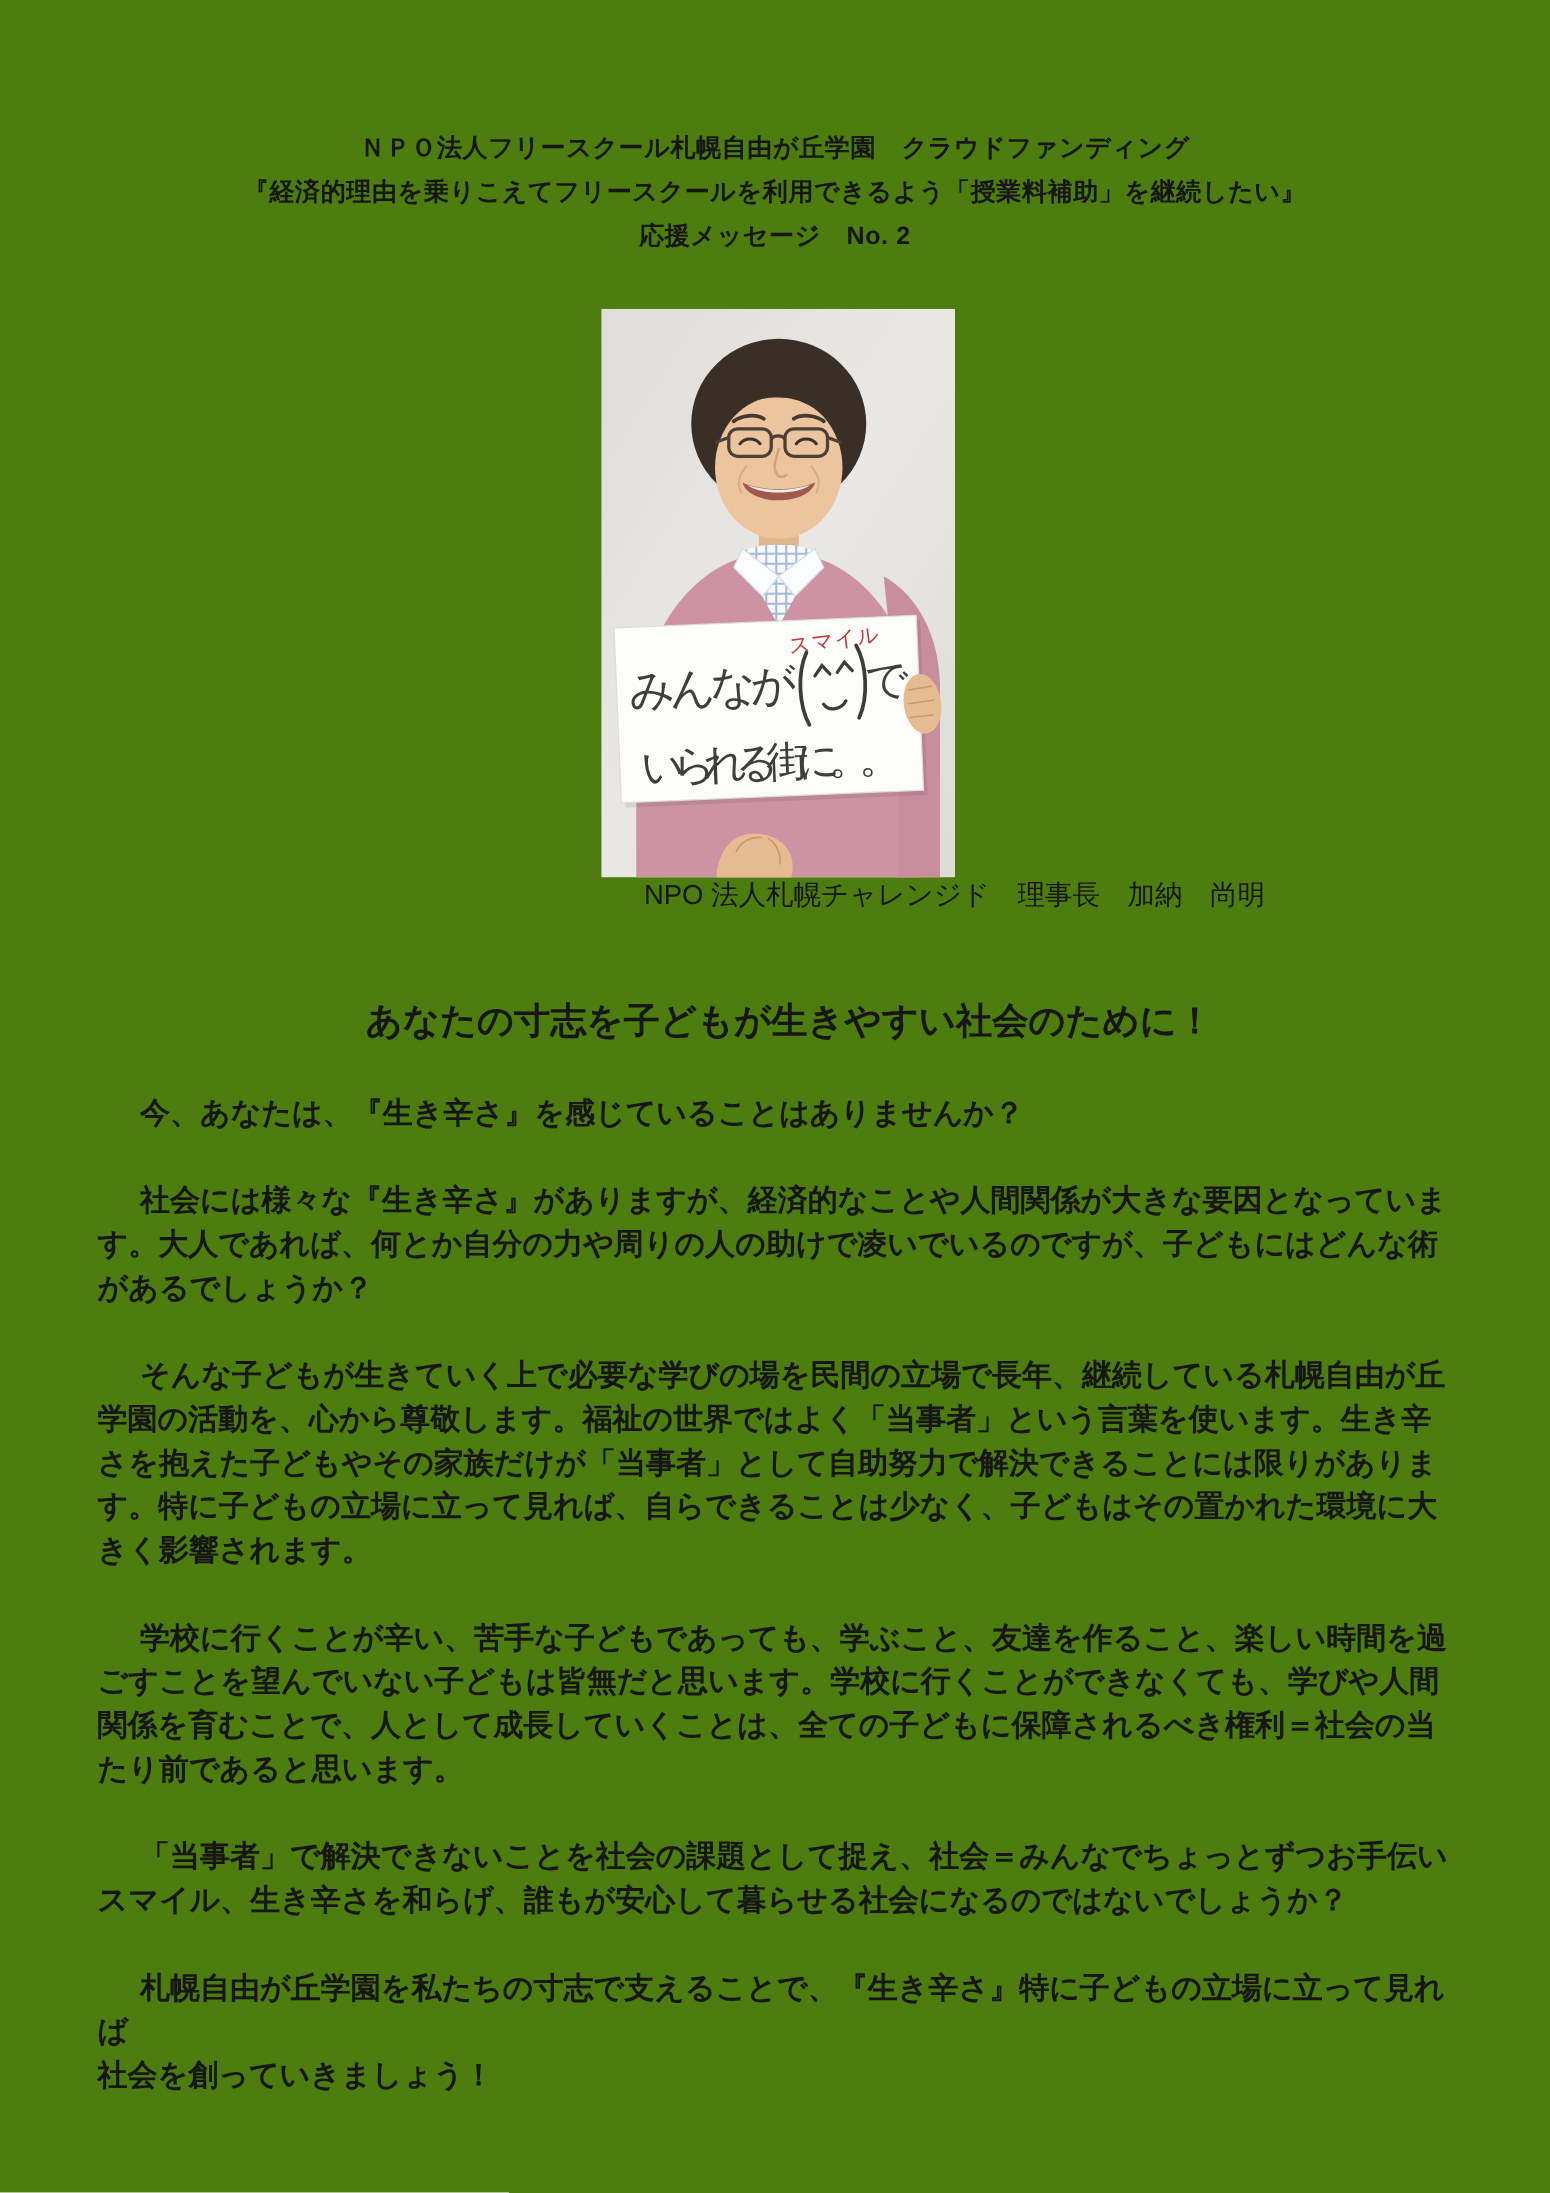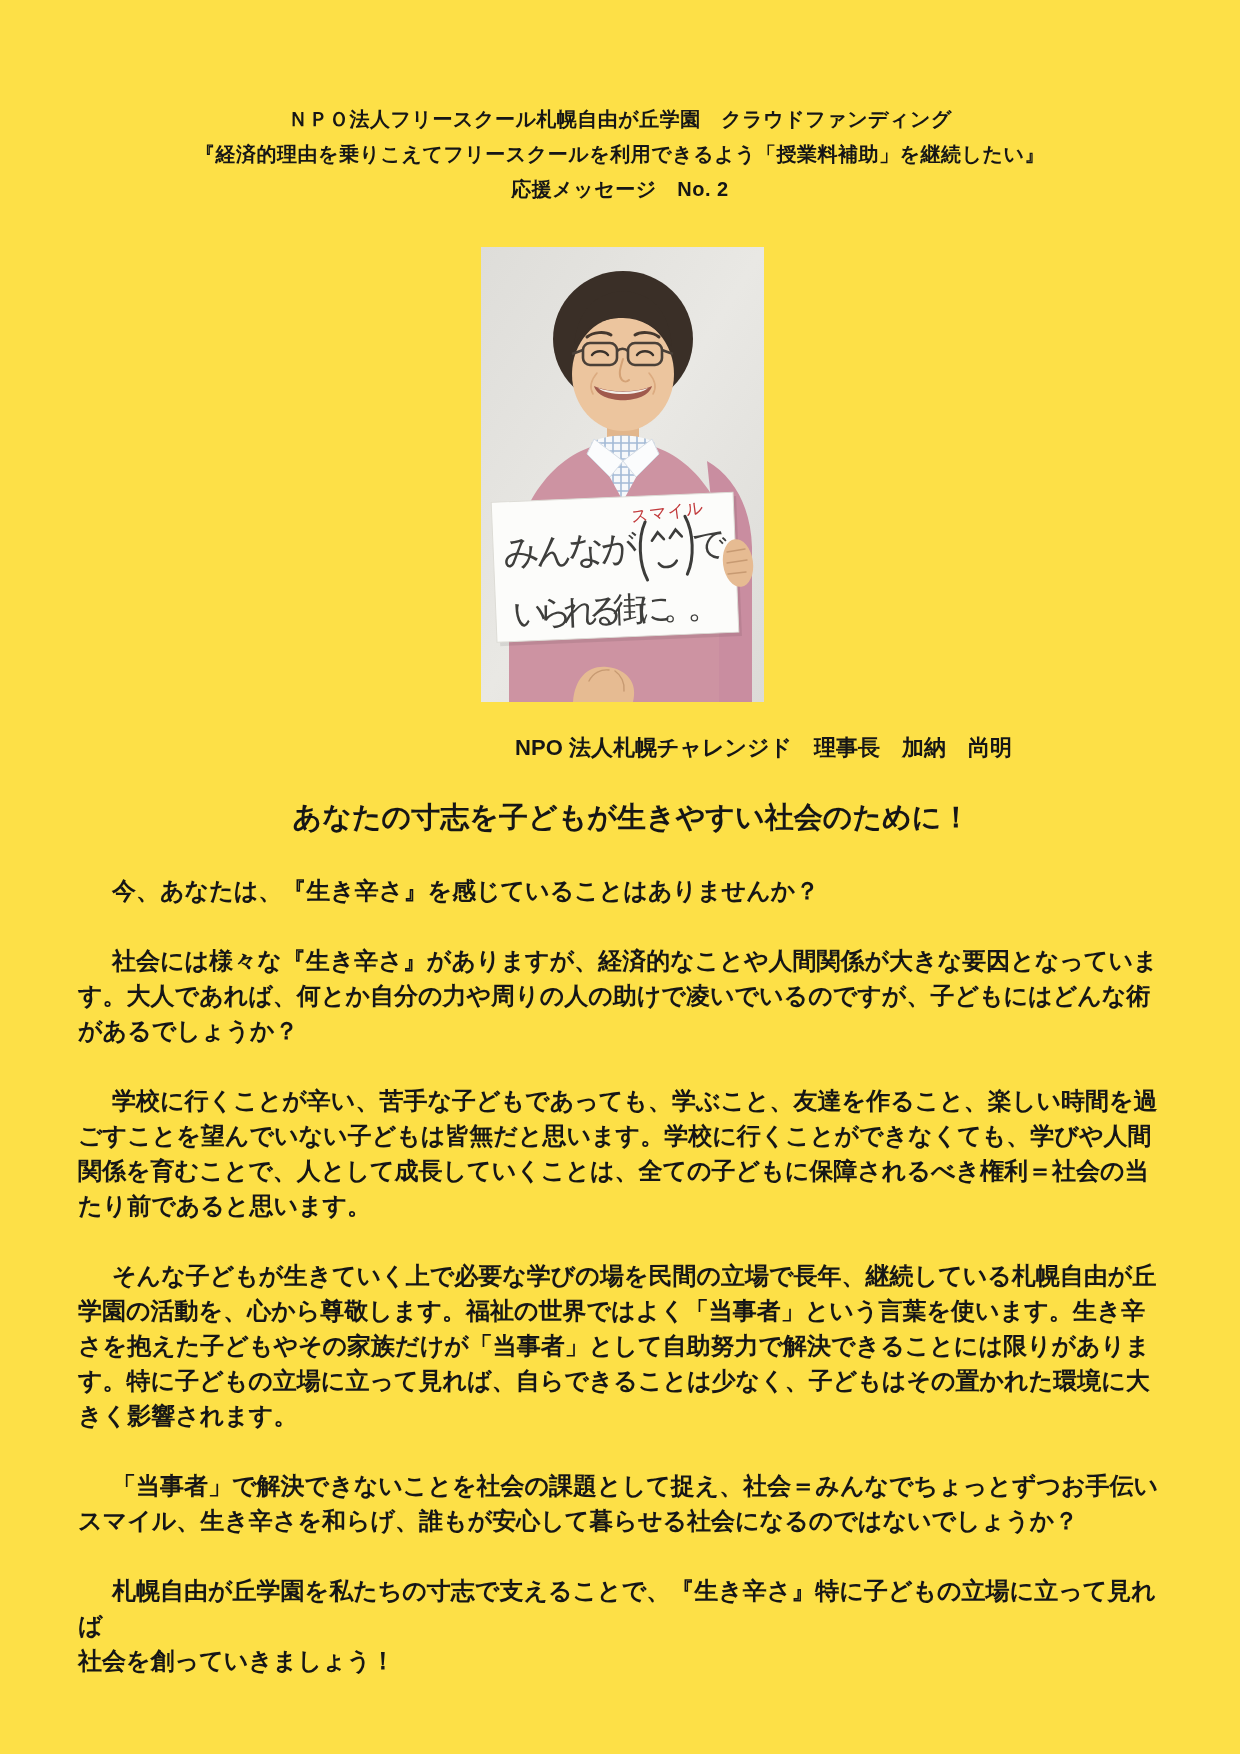--- a/index.html
+++ b/index.html
@@ -1,20 +1,20 @@
 <!DOCTYPE html>
 <html><head>
 <meta charset="utf-8">
 <style>
   html,body{margin:0;padding:0;background:#ffffff;}
   .page{
     position:relative;
     width:1240px;
     height:1754px;
-    background:#fde047;
+    background:#4d7c0f;
     overflow:hidden;
     font-family:"Liberation Sans","DejaVu Sans",sans-serif;
     color:#161616;
   }
   .doc-header{
     position:absolute;
     top:102px; left:0; right:0;
     text-align:center;
     font-size:20px;
     line-height:35px;
@@ -24,24 +24,24 @@
   }
   .photo-figure{
     position:absolute;
     left:481px; top:247px;
     width:283px; height:455px;
     margin:0; padding:0;
   }
   .photo-figure svg{display:block;}
   .caption{
     position:absolute;
-    top:730px; right:228px;
+    top:698px; right:228px;
     font-size:22px;
     line-height:35px;
-    font-weight:bold;
+    font-weight:normal;
     white-space:nowrap;
   }
   .heading{
     position:absolute;
     top:799px; left:0; right:0;
     margin:0;
     text-align:center;
     font-size:29px;
     line-height:36px;
     font-weight:bold;
@@ -158,28 +158,28 @@
 
   <div class="caption">NPO 法人札幌チャレンジド　理事長　加納　尚明</div>
 
   <h1 class="heading">あなたの寸志を子どもが生きやすい社会のために！</h1>
 
   <div class="body-text">
     <p>今、あなたは、『生き辛さ』を感じていることはありませんか？</p>
     <p>社会には様々な『生き辛さ』がありますが、経済的なことや人間関係が大きな要因となっていま
 す。大人であれば、何とか自分の力や周りの人の助けで凌いでいるのですが、子どもにはどんな術
 があるでしょうか？</p>
-    <p>学校に行くことが辛い、苦手な子どもであっても、学ぶこと、友達を作ること、楽しい時間を過
-ごすことを望んでいない子どもは皆無だと思います。学校に行くことができなくても、学びや人間
-関係を育むことで、人として成長していくことは、全ての子どもに保障されるべき権利＝社会の当
-たり前であると思います。</p>
     <p>そんな子どもが生きていく上で必要な学びの場を民間の立場で長年、継続している札幌自由が丘
 学園の活動を、心から尊敬します。福祉の世界ではよく「当事者」という言葉を使います。生き辛
 さを抱えた子どもやその家族だけが「当事者」として自助努力で解決できることには限りがありま
 す。特に子どもの立場に立って見れば、自らできることは少なく、子どもはその置かれた環境に大
 きく影響されます。</p>
+    <p>学校に行くことが辛い、苦手な子どもであっても、学ぶこと、友達を作ること、楽しい時間を過
+ごすことを望んでいない子どもは皆無だと思います。学校に行くことができなくても、学びや人間
+関係を育むことで、人として成長していくことは、全ての子どもに保障されるべき権利＝社会の当
+たり前であると思います。</p>
     <p>「当事者」で解決できないことを社会の課題として捉え、社会＝みんなでちょっとずつお手伝い
 スマイル、生き辛さを和らげ、誰もが安心して暮らせる社会になるのではないでしょうか？</p>
     <p>札幌自由が丘学園を私たちの寸志で支えることで、『生き辛さ』特に子どもの立場に立って見れば
 社会を創っていきましょう！</p>
   </div>
 
 </div>
 
 </body></html>

